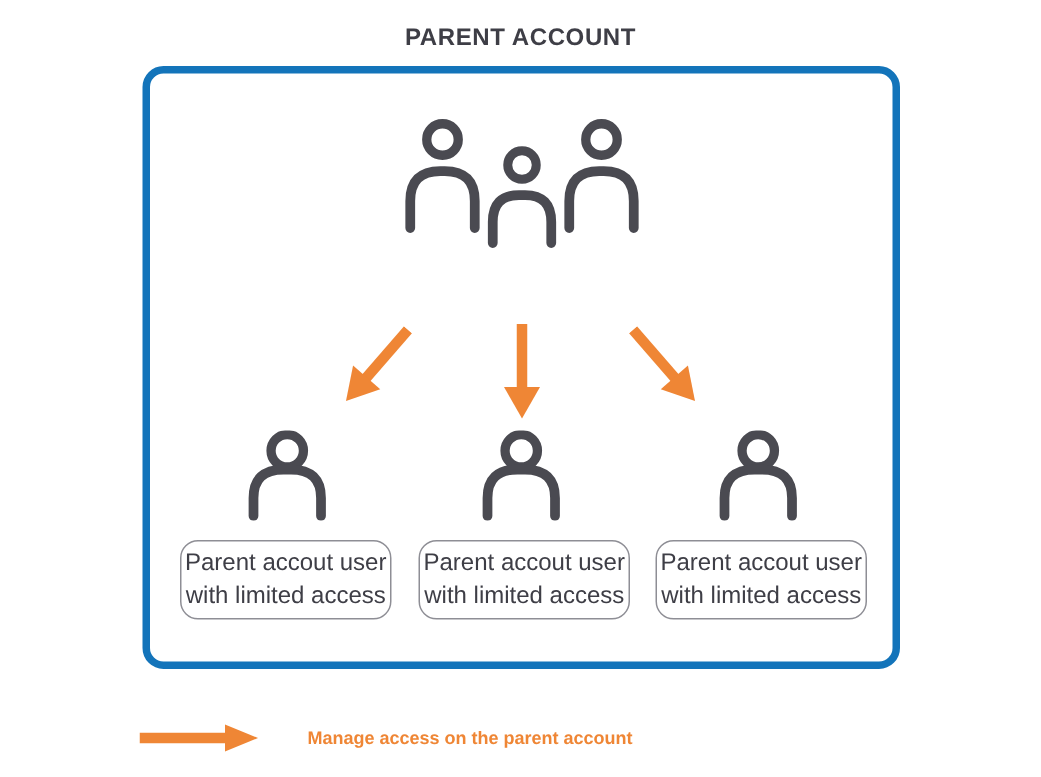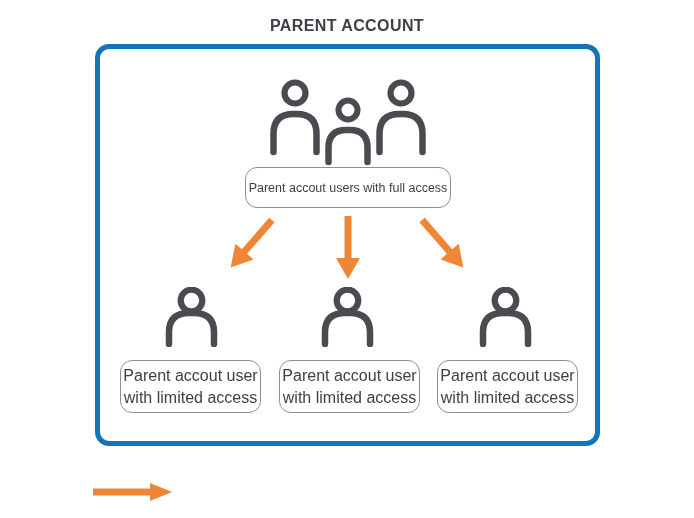--- a/index.html
+++ b/index.html
@@ -90,23 +90,20 @@
     <circle cx="25" cy="15" r="10.5" stroke="currentColor" stroke-width="6.2"></circle>
     <path d="M3.5,74 L3.5,56 Q3.5,36 23.5,36 L26.5,36 Q46.5,36 46.5,56 L46.5,74" stroke="currentColor" stroke-width="6.5" stroke-linecap="round"></path>
 
     <circle cx="131" cy="15" r="10.5" stroke="currentColor" stroke-width="6.2"></circle>
     <path d="M109.5,74 L109.5,56 Q109.5,36 129.5,36 L132.5,36 Q152.5,36 152.5,56 L152.5,74" stroke="currentColor" stroke-width="6.5" stroke-linecap="round"></path>
 
     <circle cx="78" cy="32" r="9.5" stroke="currentColor" stroke-width="6"></circle>
     <path d="M58.5,84 L58.5,70 Q58.5,52 76,52 L80,52 Q97.5,52 97.5,70 L97.5,84" stroke="currentColor" stroke-width="6.5" stroke-linecap="round"></path>
   </svg>
 
-  <div class="pill pill-full">
-    <span>Parent accout users with full access</span>
-  </div>
 
   <svg class="arrow arrow-left" width="26" height="64" viewBox="0 0 26 64">
     <rect x="9.5" y="0" width="7" height="45" fill="currentColor"></rect>
     <polygon points="1,42 25,42 13,63" fill="currentColor"></polygon>
   </svg>
   <svg class="arrow arrow-center" width="26" height="64" viewBox="0 0 26 64">
     <rect x="9.5" y="0" width="7" height="45" fill="currentColor"></rect>
     <polygon points="1,42 25,42 13,63" fill="currentColor"></polygon>
   </svg>
   <svg class="arrow arrow-right" width="26" height="64" viewBox="0 0 26 64">
@@ -138,15 +135,16 @@
   <div class="pill pill-limited n2">
     <span>Parent accout user</span>
     <span>with limited access</span>
   </div>
 
   <div class="legend">
     <svg class="legend-arrow" width="80" height="20" viewBox="0 0 80 20">
       <rect x="0" y="6.5" width="60" height="7" fill="currentColor"></rect>
       <polygon points="57,1 79,10 57,19" fill="currentColor"></polygon>
     </svg>
+    <span class="legend-label">Manage access on the parent account</span>
   </div>
 
 </div>
 
 </body></html>

